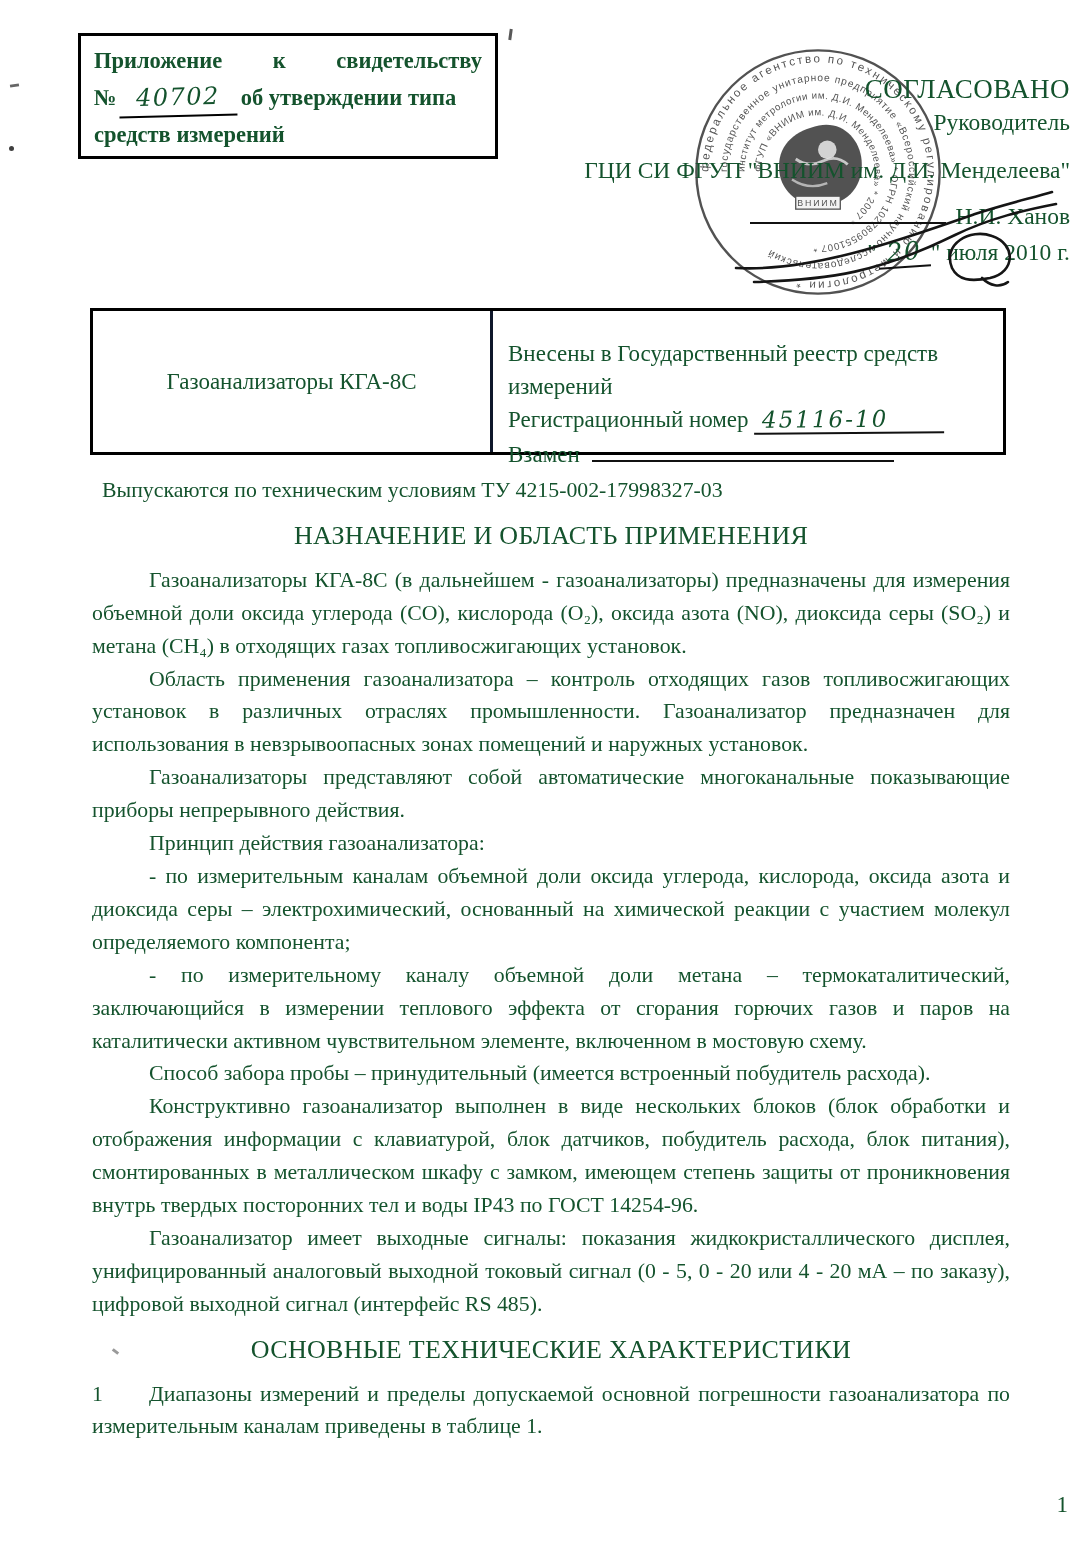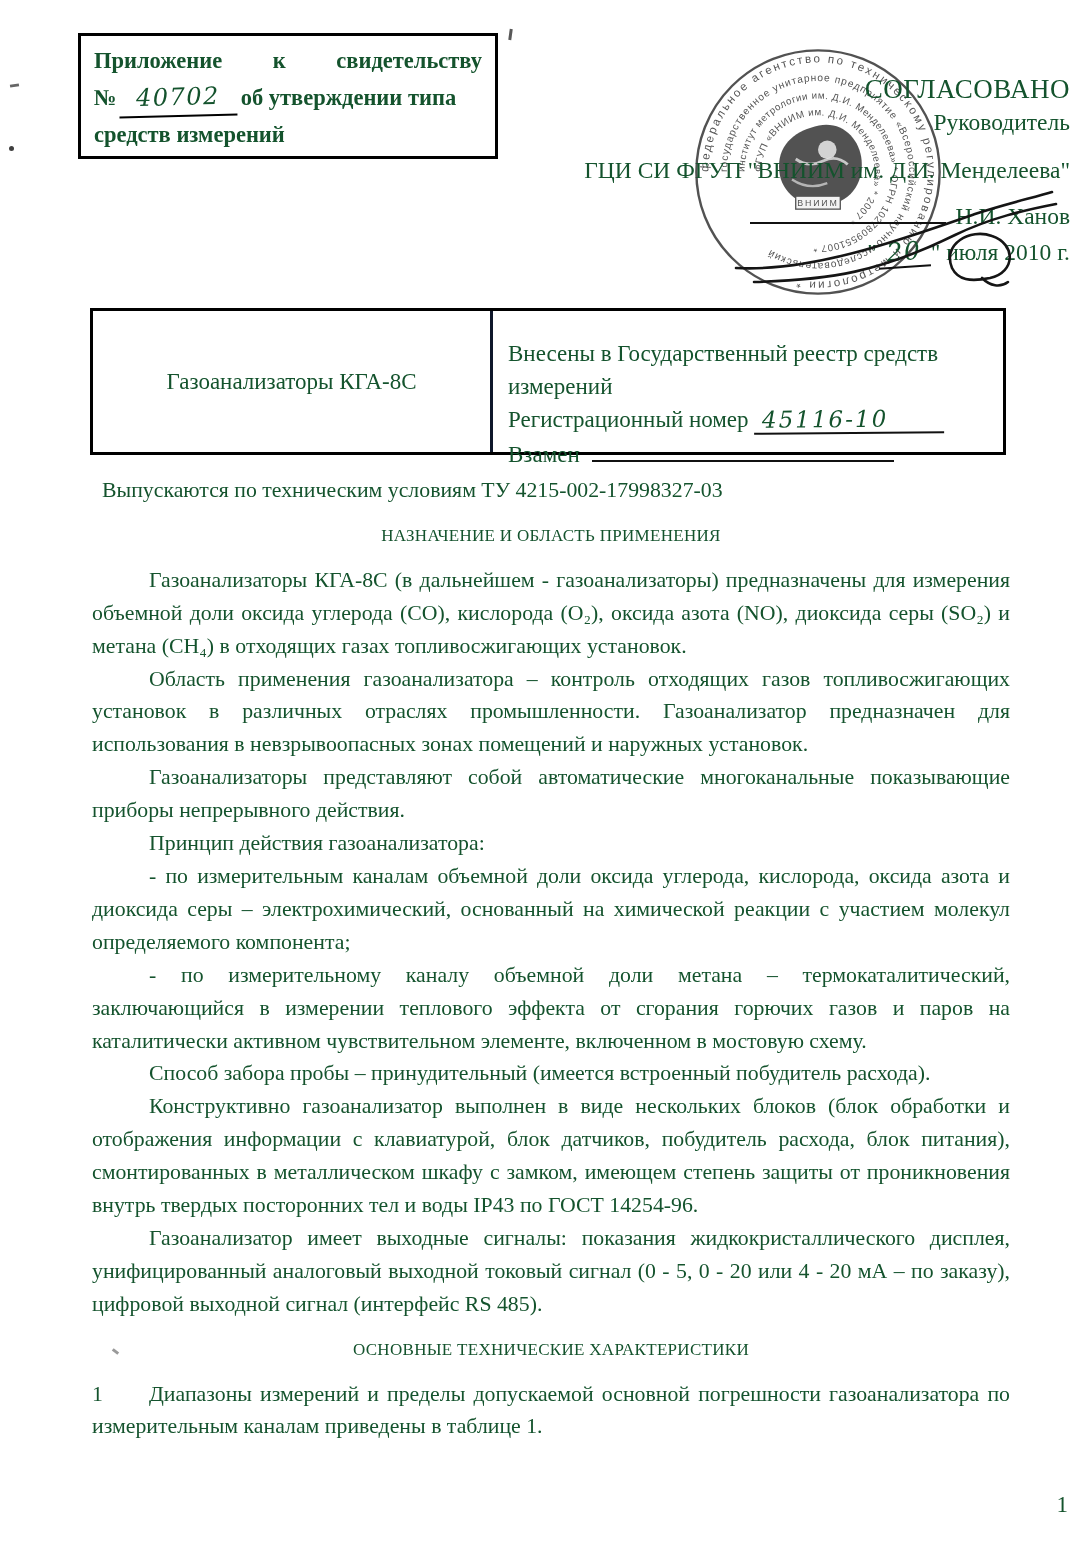--- a/index.html
+++ b/index.html
@@ -60,21 +60,21 @@
   }
   .blank-line{display:inline-block;width:302px;border-bottom:2.2px solid #111;height:24px;margin-left:12px;}
   
   .body-text{
     position:absolute;left:92px;top:468px;width:918px;
     font-size:21.8px;line-height:32.9px;text-align:justify;
   }
   .body-text p{margin:0;text-indent:57px;}
   .body-text p.tu{text-indent:10px;margin-top:6px;text-align:left;}
   .body-text h3{
-    margin:13px 0 11px 0;font-size:17px;font-weight:normal;
+    margin:13px 0 11px 0;font-size:26px;font-weight:normal;
     text-align:center;text-indent:0;letter-spacing:.3px;
   }
   .item{text-indent:0 !important;}
   .item-num{display:inline-block;width:57px;}
   .page-num{position:absolute;right:24px;top:1492px;font-size:23px;}
   
   .speck{position:absolute;background:#555;}
   .s1{left:10px;top:84px;width:9px;height:3px;transform:rotate(-8deg);background:#666;}
   .s2{left:9px;top:146px;width:5px;height:5px;border-radius:50%;background:#3f3f3f;}
   .s3{left:509px;top:29px;width:3px;height:11px;transform:rotate(8deg);background:#585858;}

